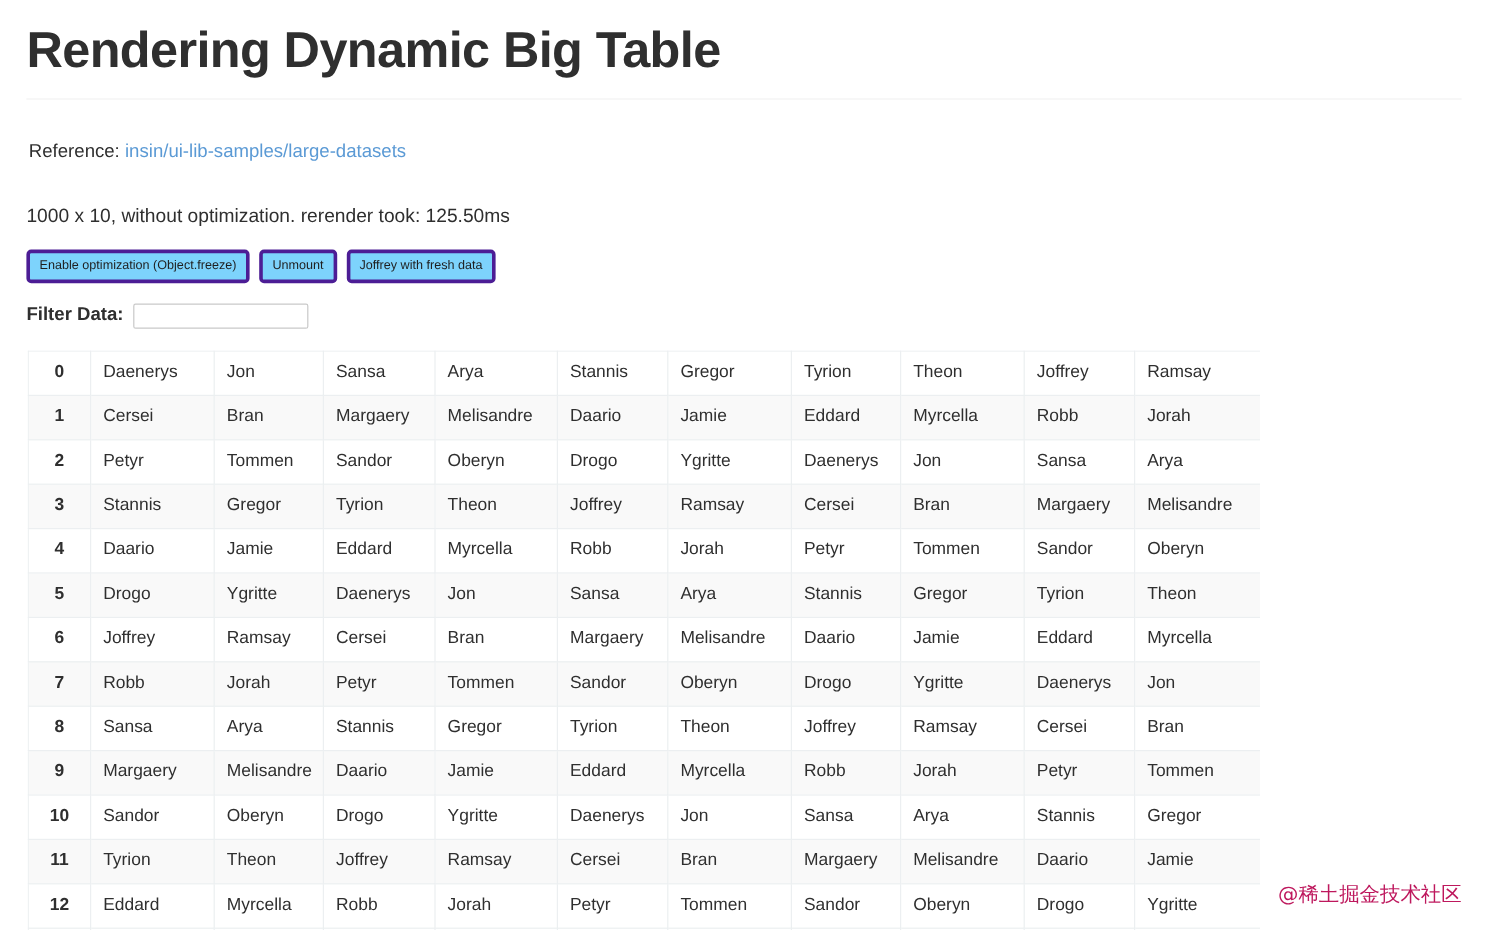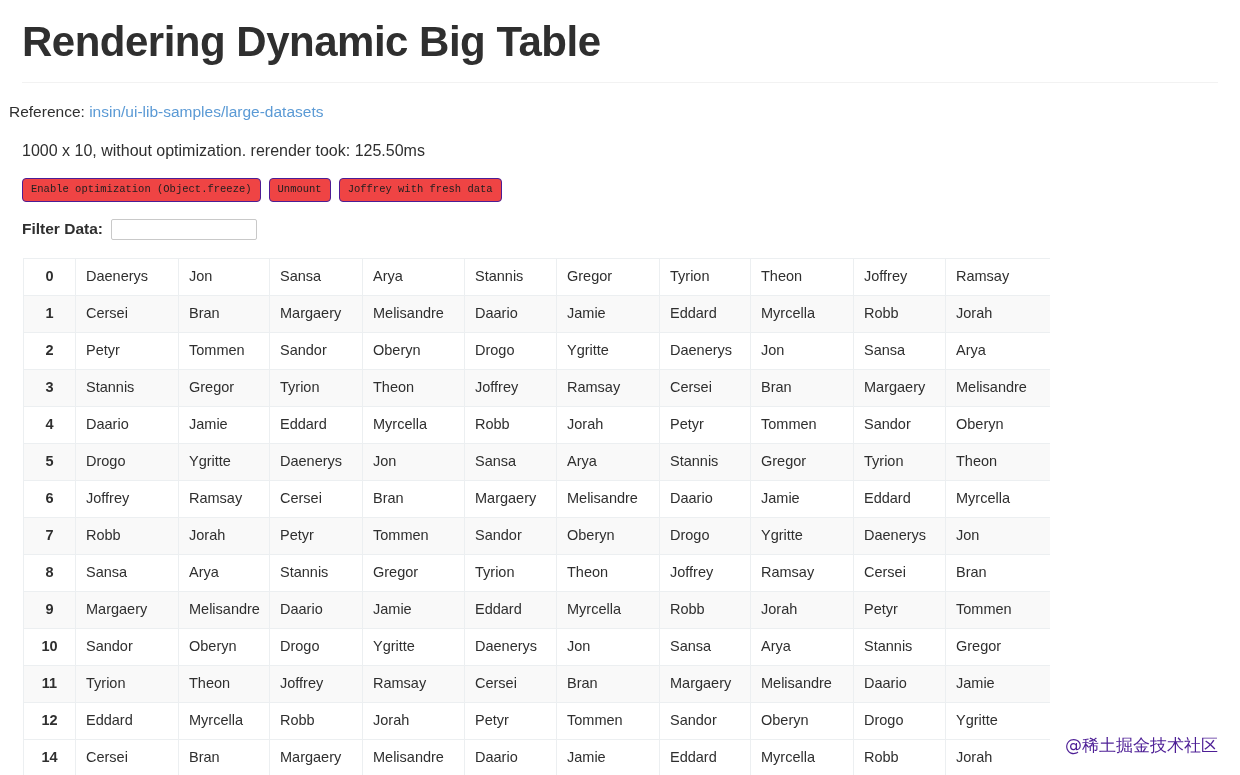--- a/index.html
+++ b/index.html
@@ -31,21 +31,21 @@
     letter-spacing: -0.5px;
     color: #2f2f2f;
   }
   .title-rule {
     height: 1px;
     background: #f2f2f2;
     margin: 6px 22px 0 22px;
     width: 1196px;
   }
   .reference-line {
-    margin: 1px;
+    margin: 16px;
     padding: 19px 0 0 8px;
     font-size: 15.5px;
     color: #2f2f2f;
   }
   .reference-link {
     color: #5b9ad5;
     text-decoration: none;
     cursor: pointer;
   }
   .stats-line {
@@ -54,26 +54,26 @@
     font-size: 16px;
     color: #2f2f2f;
   }
   .button-row {
     padding: 18px 0 0 22px;
     display: flex;
     gap: 8px;
     align-items: center;
   }
   .btn {
-    font-family: Liberation Mono, monospace;
+    font-family: Liberation Sans, sans-serif;
     font-size: 10.5px;
     line-height: 1;
     color: #1f1f1f;
-    background: #ef4444;
-    border: 1px solid #4c1d95;
+    background: #7dd3fc;
+    border: 3px solid #4c1d95;
     border-radius: 4px;
     padding: 5px 8px 6px 8px;
     cursor: pointer;
     white-space: nowrap;
   }
   .filter-row {
     padding: 17px 0 0 22px;
     display: flex;
     align-items: center;
     gap: 0;
@@ -137,21 +137,21 @@
   .col-5 { width: 103px; }
   .col-6 { width: 91px; }
   .col-7 { width: 103px; }
   .col-8 { width: 92px; }
   .col-9 { width: 105px; }
   .watermark {
     position: absolute;
     right: 22px;
     bottom: 18px;
     font-size: 17px;
-    color: #4c1d95;
+    color: #be185d;
     font-family: "DejaVu Sans", sans-serif;
     user-select: none;
     white-space: nowrap;
   }
 </style>
 </head>
 <body>
 
 <div class="page">
 

